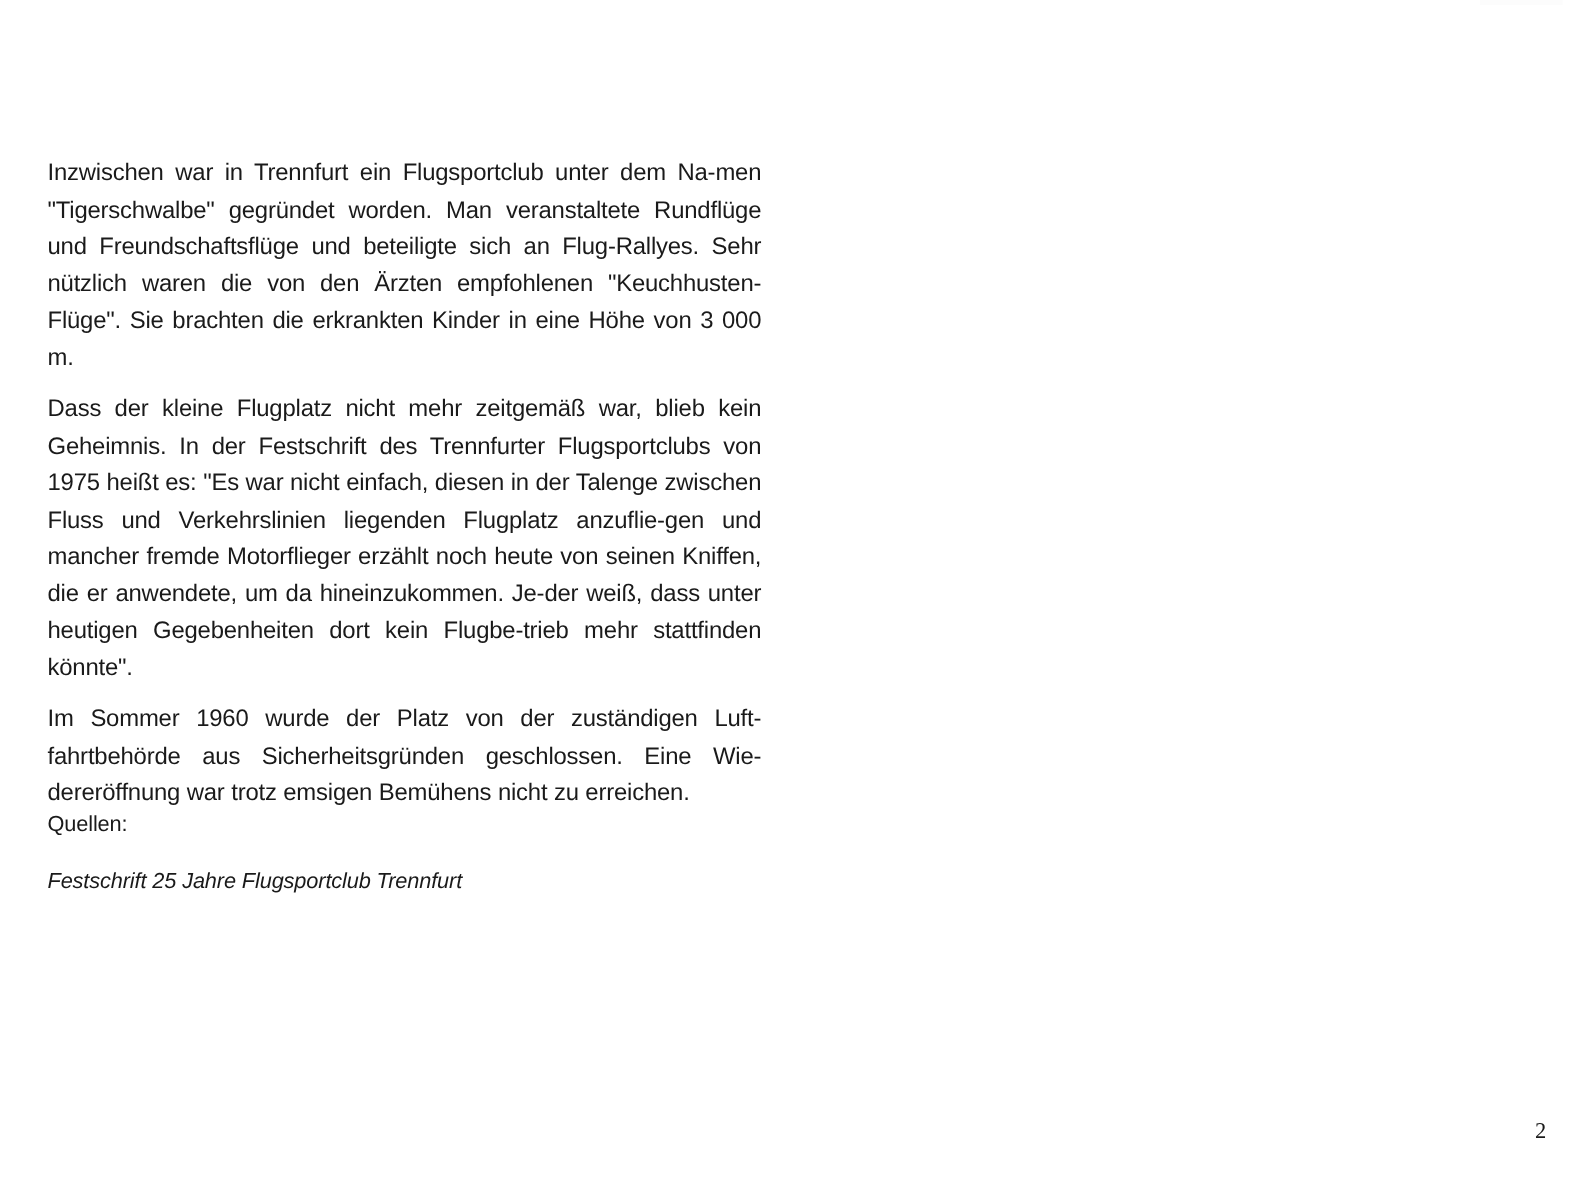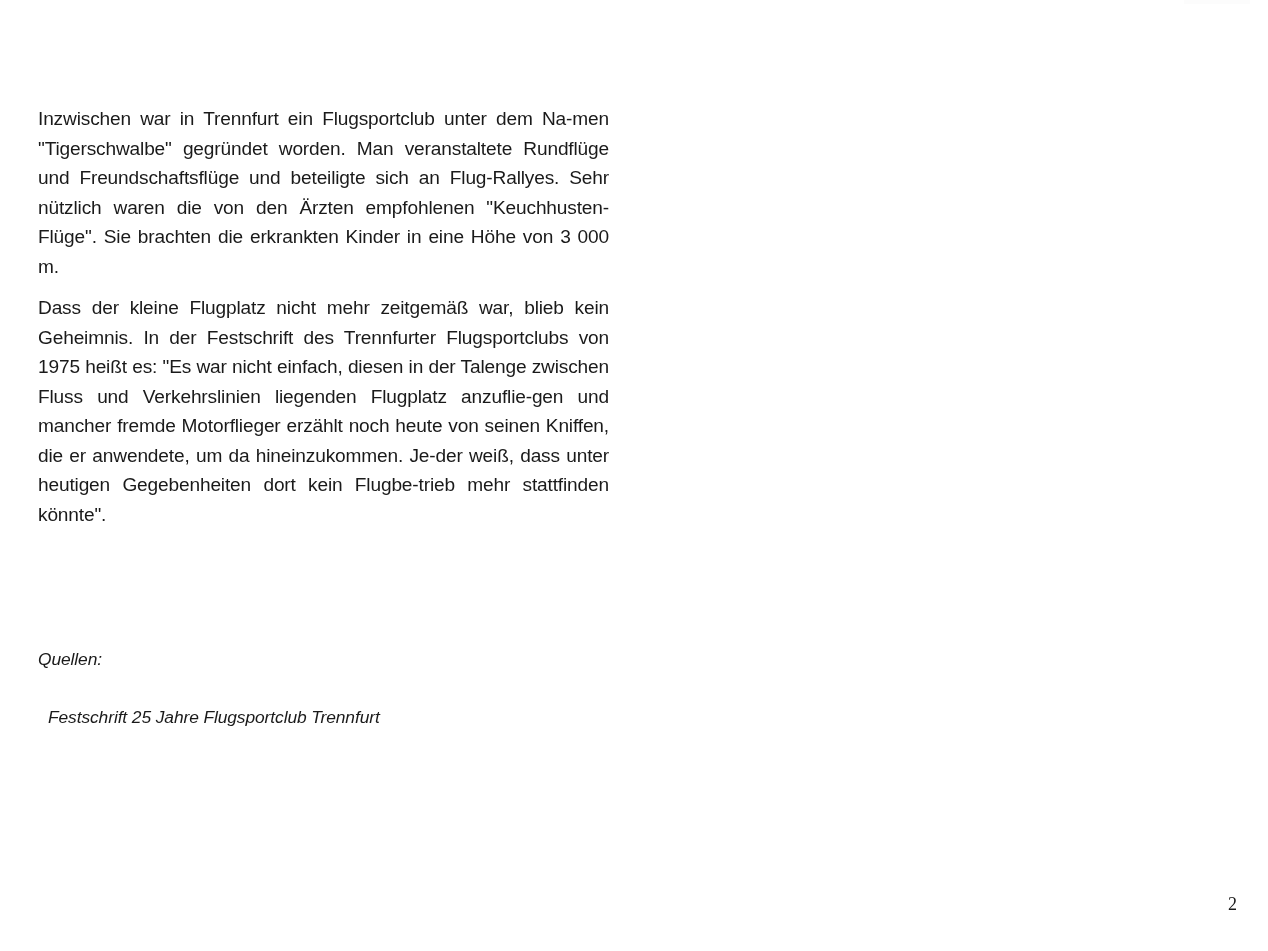--- a/index.html
+++ b/index.html
@@ -17,21 +17,21 @@
     overflow: hidden;
     font-family: "Liberation Sans", "DejaVu Sans", sans-serif;
     color: #1a1a1a;
     -webkit-font-smoothing: antialiased;
   }
 
   
   .text-column {
     position: absolute;
     left: 38px;
-    top: 104px;
+    top: 124px;
     width: 571px;
   }
 
   .para {
     margin: 0 0 12px 0;
     font-size: 19.1px;
     line-height: 29.5px;
     text-align: justify;
     text-justify: inter-word;
     hyphens: manual;
@@ -45,29 +45,28 @@
 
   
   .sources {
     position: absolute;
     left: 38px;
     top: 648px;
     width: 571px;
   }
 
   .sources-heading {
-    margin: 0 0 35px 0;
+    margin: 0 0 22px 0;
     font-size: 17.4px;
     line-height: 22px;
-    font-style: italic;
     letter-spacing: -0.1px;
   }
 
   .sources-list {
-    margin: 10px;
+    margin: 0;
     padding: 0;
     list-style: none;
   }
 
   .sources-list li {
     font-size: 17.4px;
     line-height: 25.2px;
     font-style: italic;
     letter-spacing: -0.1px;
     white-space: nowrap;
@@ -98,20 +97,21 @@
 </head>
 <body>
 
 <div class="page">
 
   <div class="scan-artifact"></div>
 
   <div class="text-column">
     <p class="para">Inzwischen war in Trennfurt ein Flugsportclub unter dem Na­-​men "Tigerschwalbe" gegründet worden. Man veranstaltete Rundflüge und Freundschaftsflüge und beteiligte sich an Flug-Rallyes. Sehr nützlich waren die von den Ärzten empfohlenen "Keuchhusten-Flüge". Sie brachten die erkrankten Kinder in eine Höhe von 3 000 m.</p>
     <p class="para">Dass der kleine Flugplatz nicht mehr zeitgemäß war, blieb kein Geheimnis. In der Festschrift des Trennfurter Flugsportclubs von 1975 heißt es: "Es war nicht einfach, diesen in der Talenge zwischen Fluss und Verkehrslinien liegenden Flugplatz anzuflie­-​gen und mancher fremde Motorflieger erzählt noch heute von seinen Kniffen, die er anwendete, um da hineinzukommen. Je­-​der weiß, dass unter heutigen Gegebenheiten dort kein Flugbe­-​trieb mehr stattfinden könnte".</p>
+    <p class="para">Im Sommer 1960 wurde der Platz von der zuständigen Luft­-​fahrtbehörde aus Sicherheitsgründen geschlossen. Eine Wie­-​dereröffnung war trotz emsigen Bemühens nicht zu erreichen.</p>
   </div>
 
   <div class="sources">
     <p class="sources-heading">Quellen:</p>
     <ul class="sources-list">
       <li>Festschrift 25 Jahre Flugsportclub Trennfurt</li>
     </ul>
   </div>
 
   <div class="page-number">2</div>

